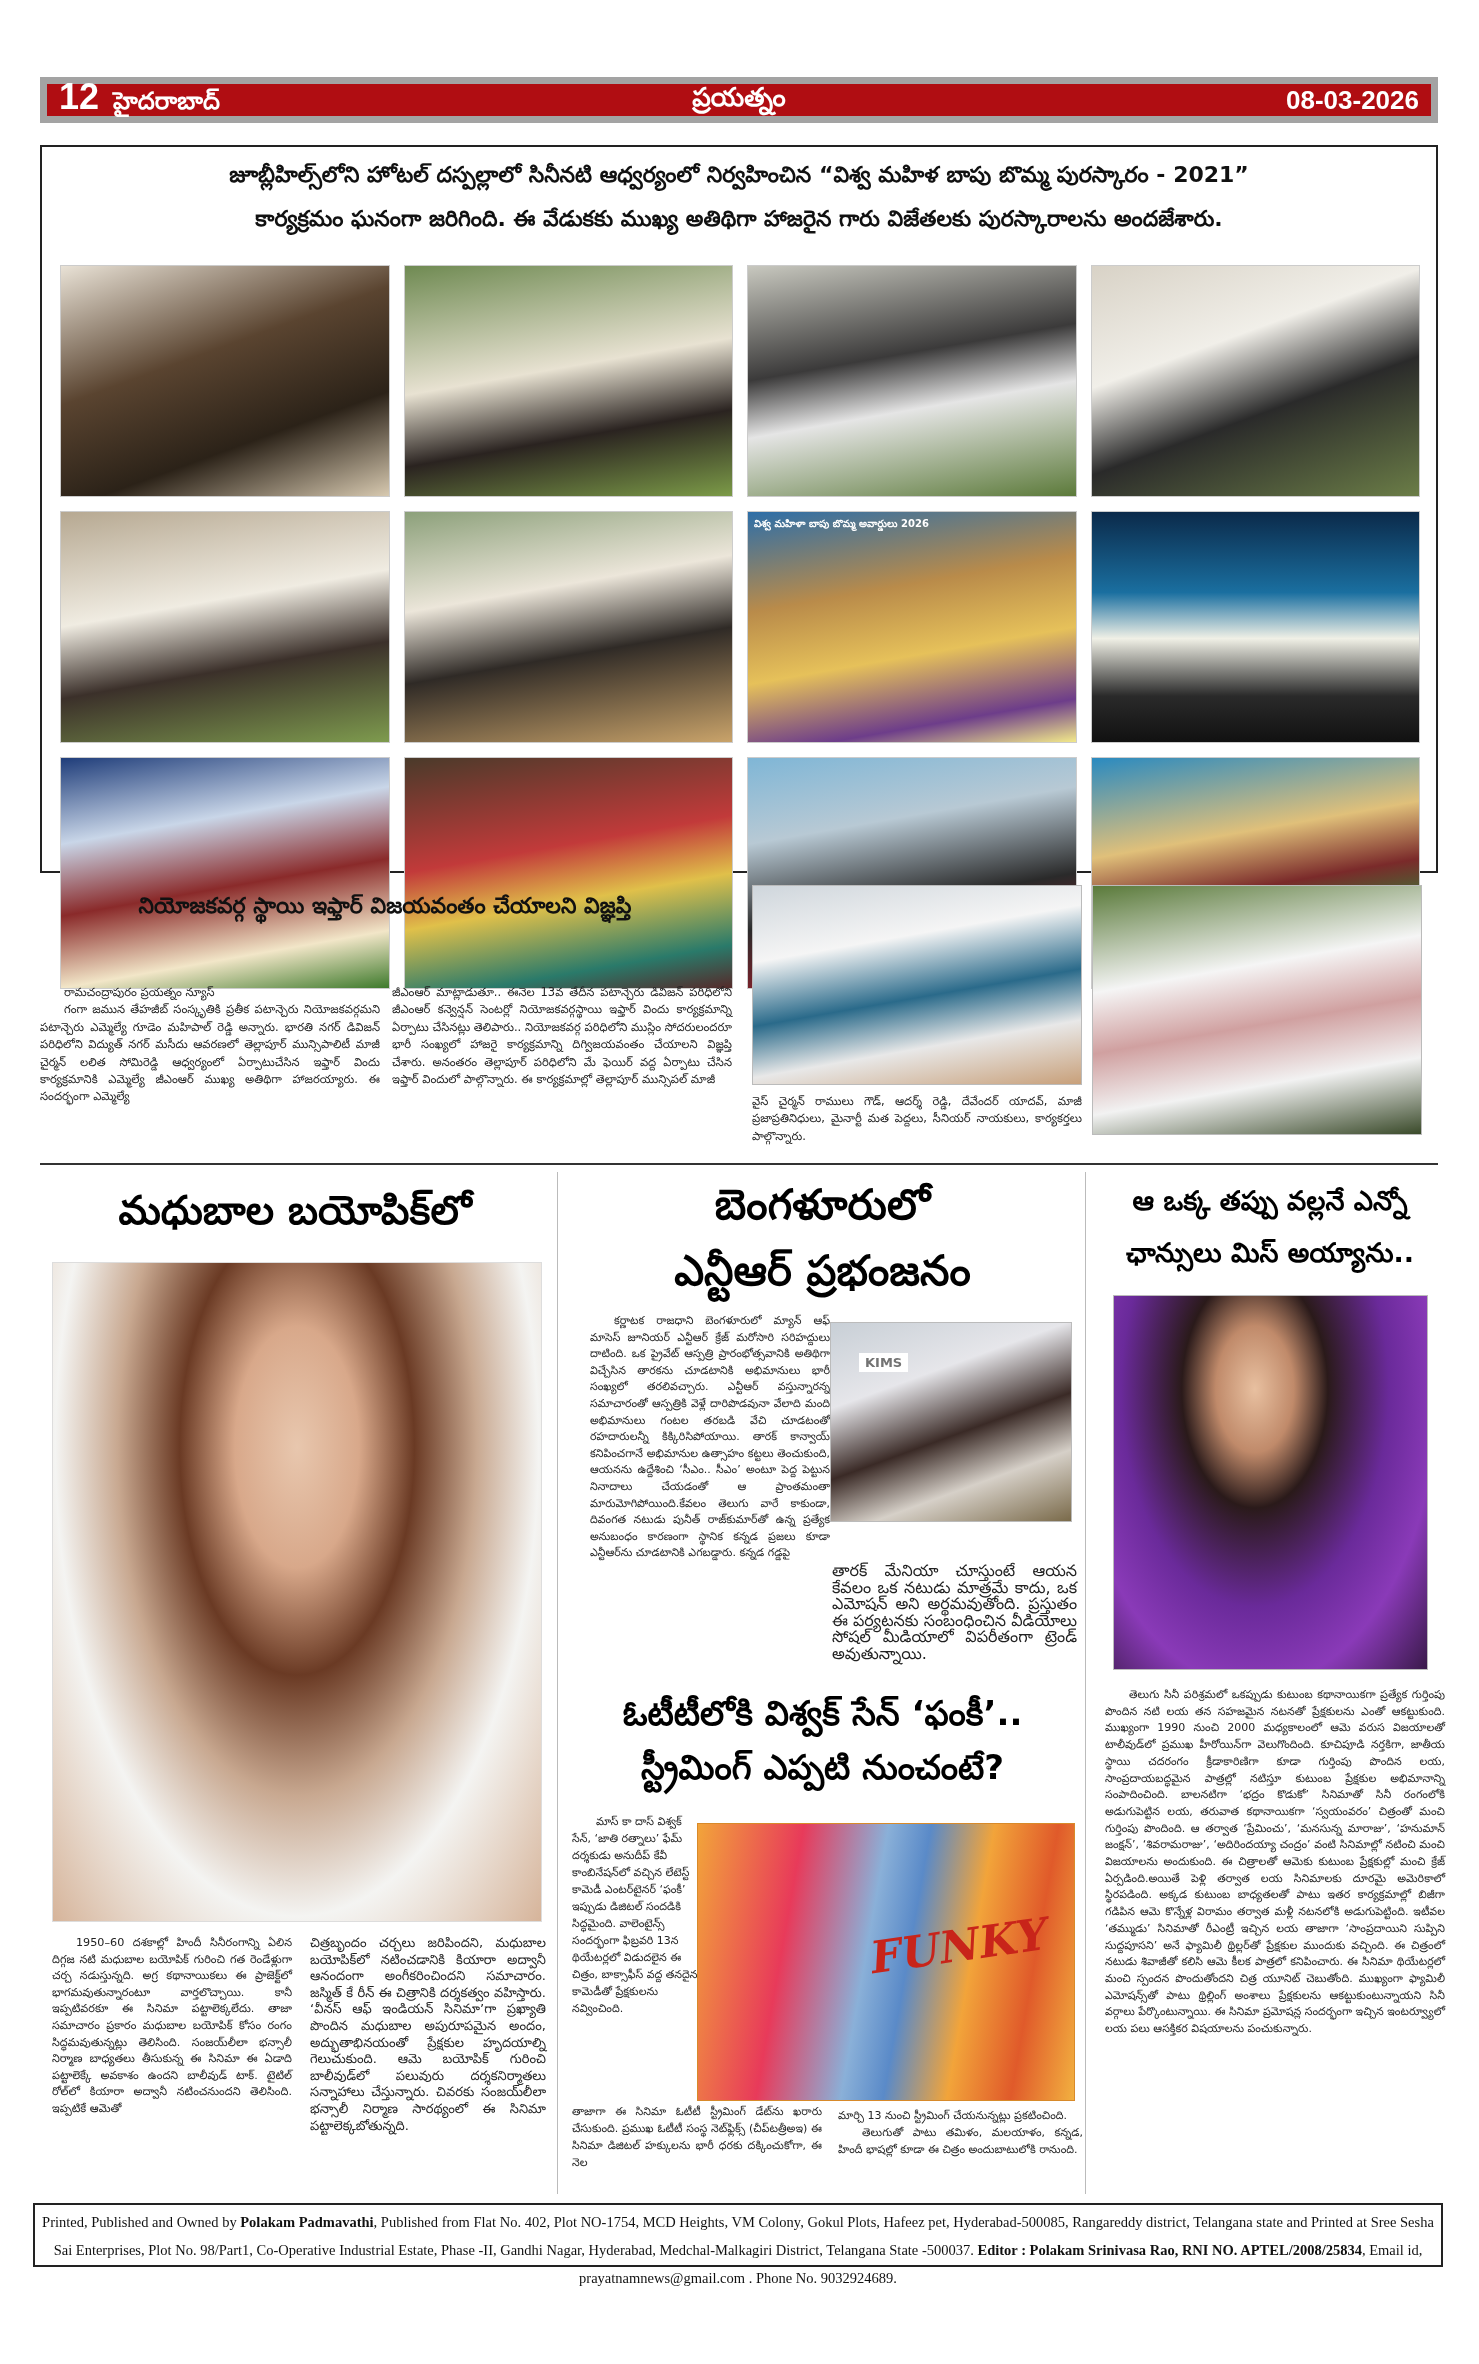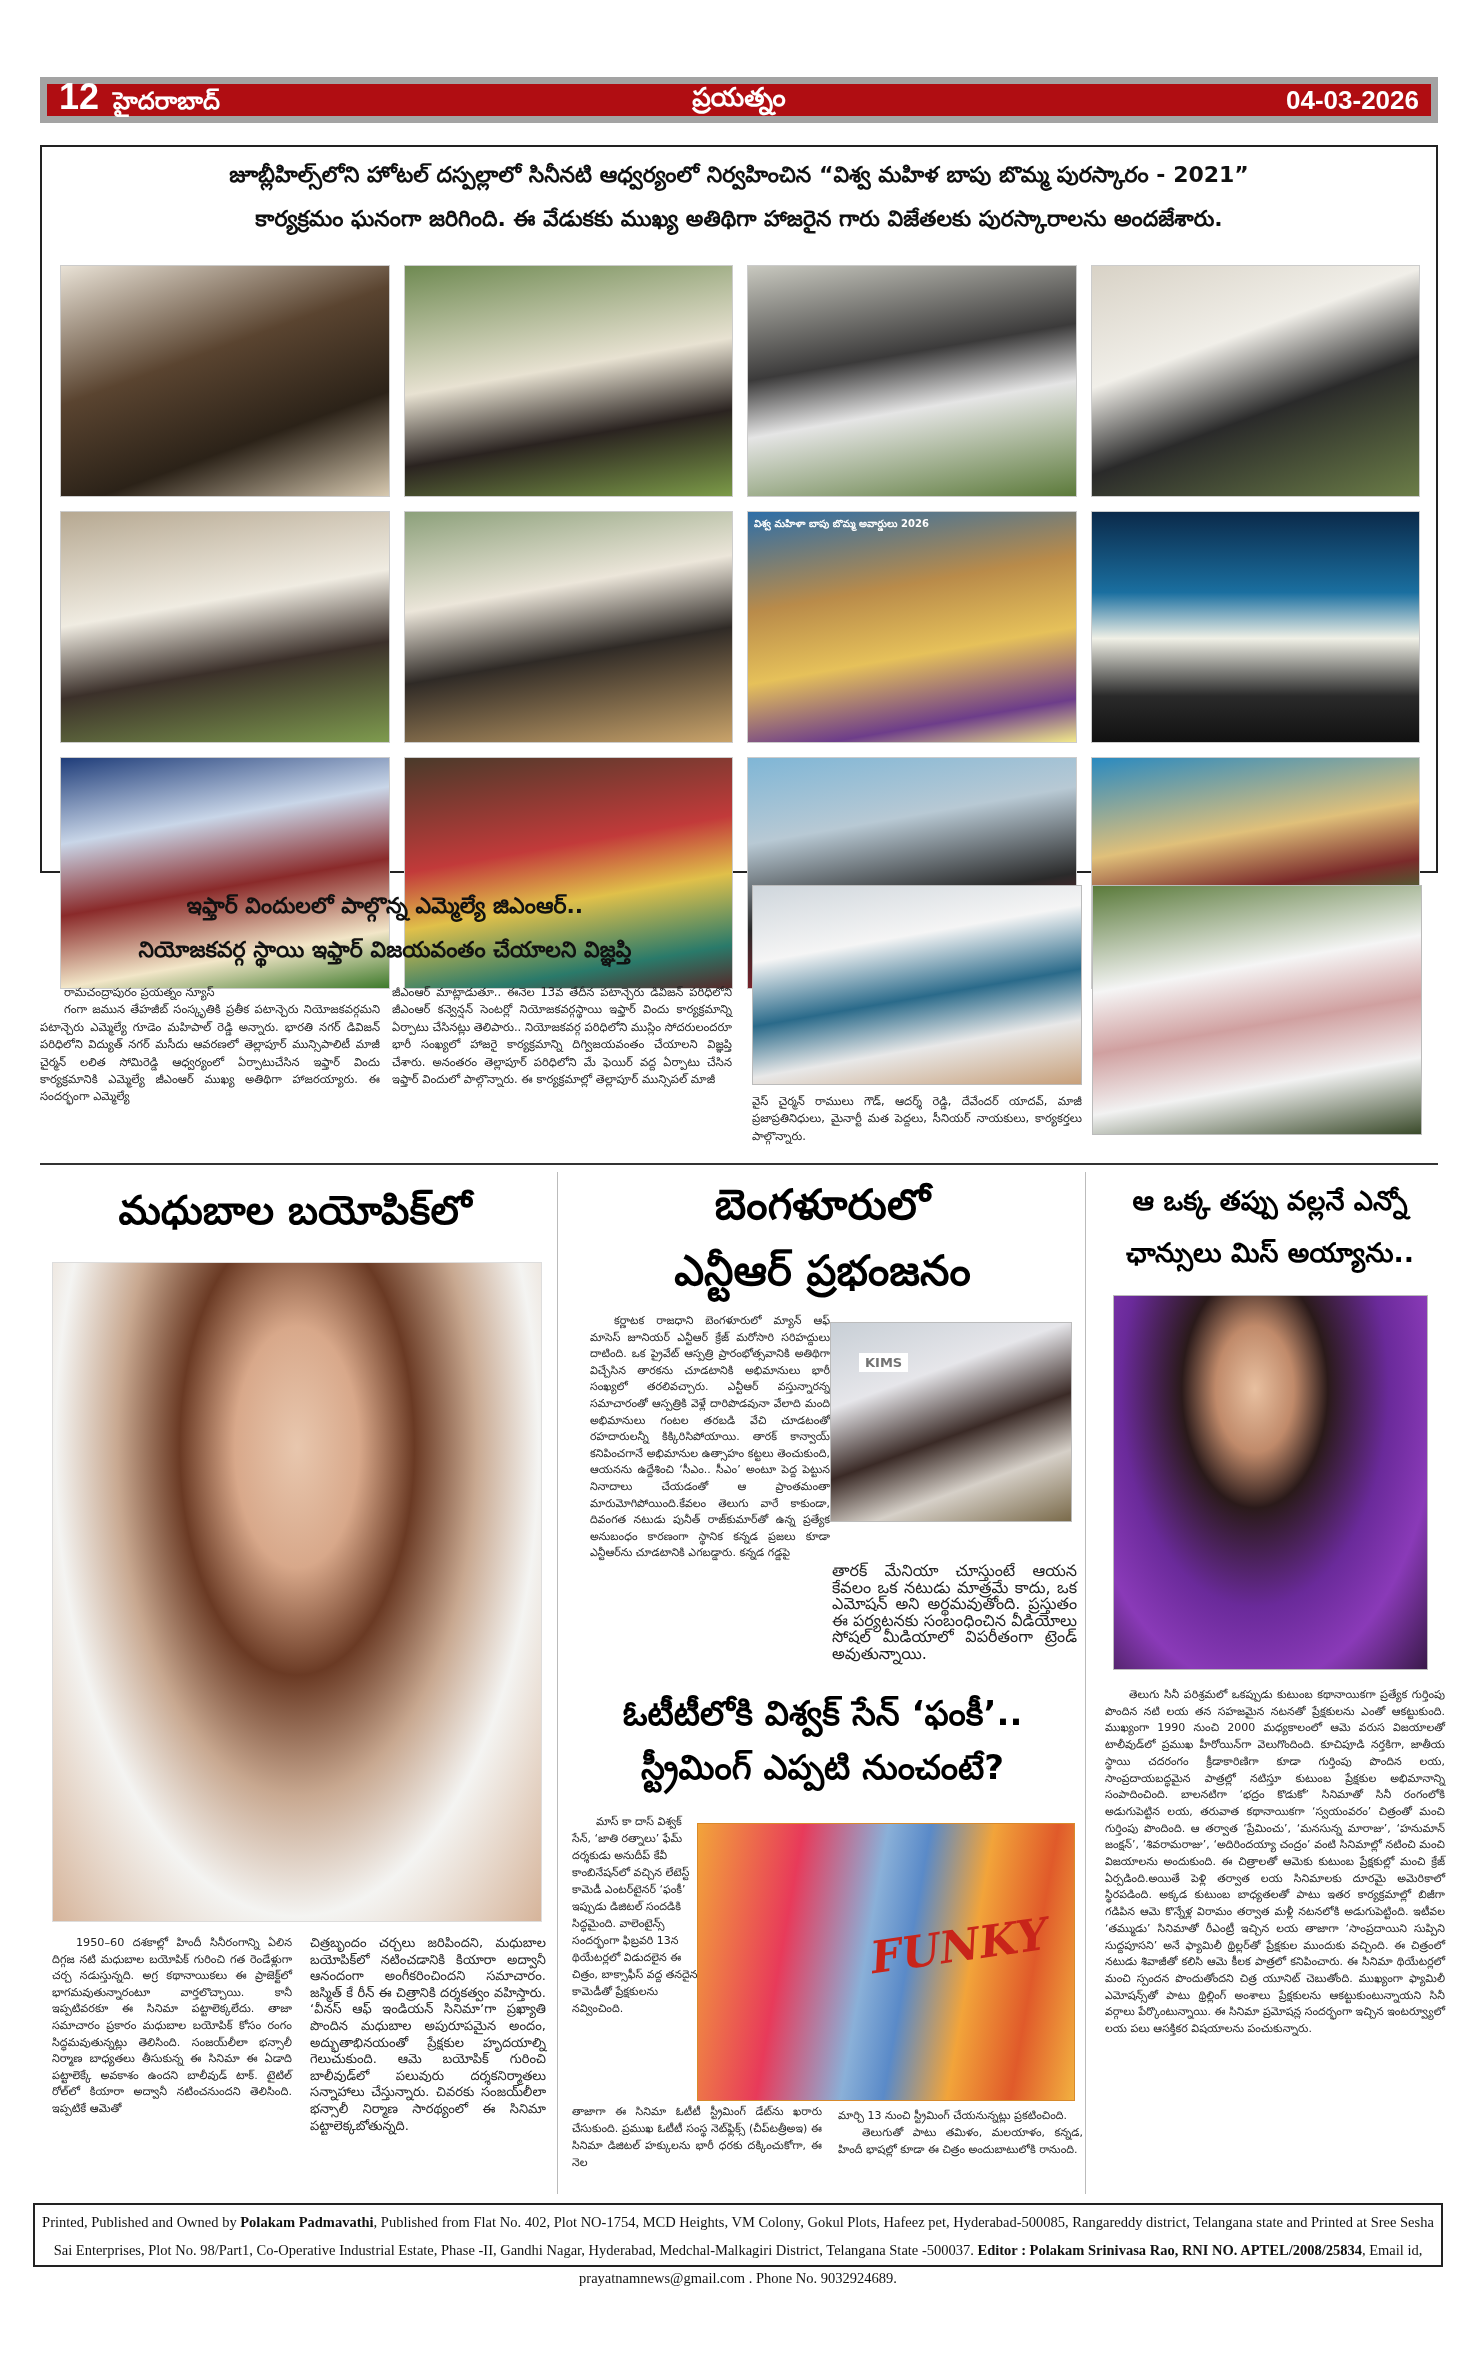--- a/index.html
+++ b/index.html
@@ -73,21 +73,21 @@
 </style>
 </head>
 <body>
 
 <header class="masthead">
   <div class="left">
     <span class="pno">12</span>
     <span class="city">హైదరాబాద్</span>
   </div>
   <span class="paper">ప్రయత్నం</span>
-  <span class="date">04-03-2026</span>
+  <span class="date">08-03-2026</span>
 </header>
 
 <section class="boxed event-box">
   <div class="event-head">
     <div>జూబ్లీహిల్స్‌లోని హోటల్ దస్పల్లాలో సినీనటి ఆధ్వర్యంలో నిర్వహించిన “విశ్వ మహిళ బాపు బొమ్మ పురస్కారం - 2021”</div>
     <div>కార్యక్రమం ఘనంగా జరిగింది. ఈ వేడుకకు ముఖ్య అతిథిగా హాజరైన గారు విజేతలకు పురస్కారాలను అందజేశారు.</div>
   </div>
   <div class="photo-grid">
     <div class="photo p-a"></div>
     <div class="photo p-b"></div>
@@ -101,21 +101,20 @@
     <div class="photo p-h"></div>
     <div class="photo p-i"></div>
     <div class="photo p-j"></div>
     <div class="photo p-k"></div>
     <div class="photo p-l"></div>
   </div>
 </section>
 
 <section>
   <div class="iftar-head">
-    <div>ఇఫ్తార్ విందులలో పాల్గొన్న ఎమ్మెల్యే జిఎంఆర్..</div>
     <div>నియోజకవర్గ స్థాయి ఇఫ్తార్ విజయవంతం చేయాలని విజ్ఞప్తి</div>
   </div>
   <div class="col-text iftar-c1">
     <p>రామచంద్రాపురం ప్రయత్నం న్యూస్</p>
     <p>గంగా జమున తేహజీబ్ సంస్కృతికి ప్రతీక పటాన్చెరు నియోజకవర్గమని పటాన్చెరు ఎమ్మెల్యే గూడెం మహిపాల్ రెడ్డి అన్నారు. భారతి నగర్ డివిజన్ పరిధిలోని విద్యుత్ నగర్ మసీదు ఆవరణలో తెల్లాపూర్ మున్సిపాలిటీ మాజీ చైర్మన్ లలిత సోమిరెడ్డి ఆధ్వర్యంలో ఏర్పాటుచేసిన ఇఫ్తార్ విందు కార్యక్రమానికి ఎమ్మెల్యే జీఎంఆర్ ముఖ్య అతిథిగా హాజరయ్యారు. ఈ సందర్భంగా ఎమ్మెల్యే</p>
   </div>
   <div class="col-text iftar-c2">
     <p style="text-indent:0">జీఎంఆర్ మాట్లాడుతూ.. ఈనెల 13వ తేదీన పటాన్చెరు డివిజన్ పరిధిలోని జీఎంఆర్ కన్వెన్షన్ సెంటర్లో నియోజకవర్గస్థాయి ఇఫ్తార్ విందు కార్యక్రమాన్ని ఏర్పాటు చేసినట్లు తెలిపారు.. నియోజకవర్గ పరిధిలోని ముస్లిం సోదరులందరూ భారీ సంఖ్యలో హాజరై కార్యక్రమాన్ని దిగ్విజయవంతం చేయాలని విజ్ఞప్తి చేశారు. అనంతరం తెల్లాపూర్ పరిధిలోని మే ఫెయిర్ వద్ద ఏర్పాటు చేసిన ఇఫ్తార్ విందులో పాల్గొన్నారు. ఈ కార్యక్రమాల్లో తెల్లాపూర్ మున్సిపల్ మాజీ</p>
   </div>
   <div class="iftar-p1"></div>

